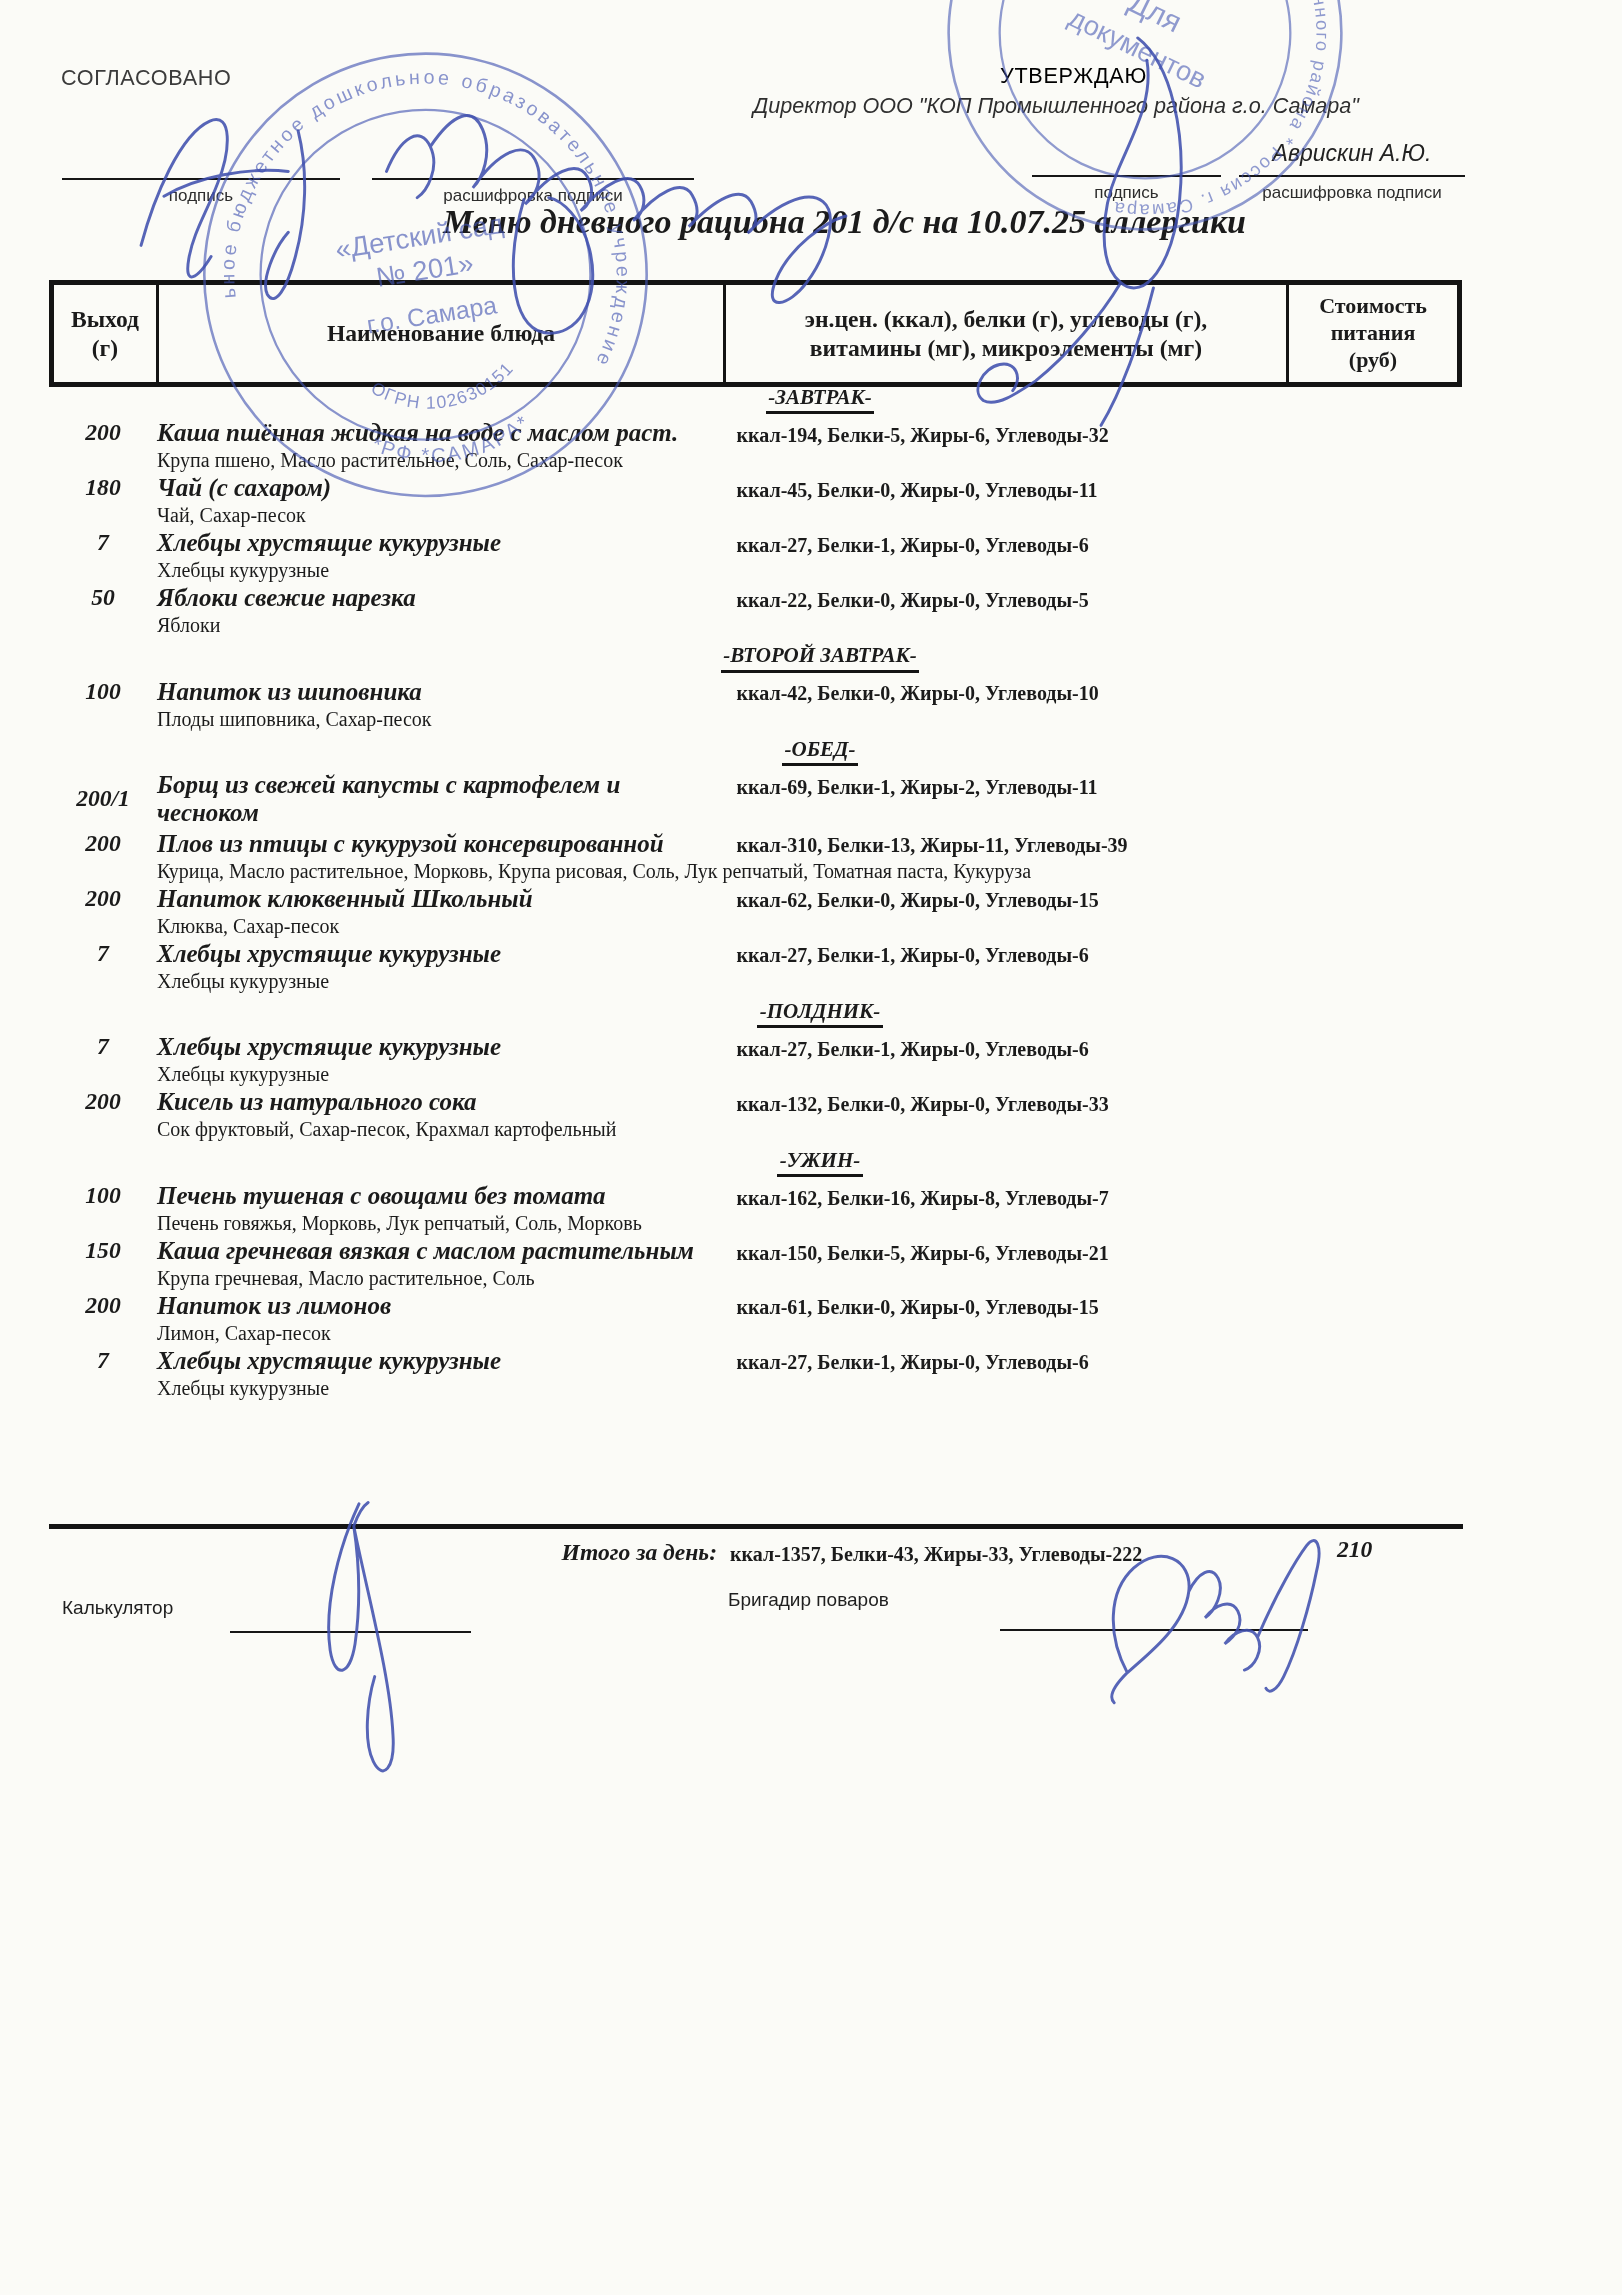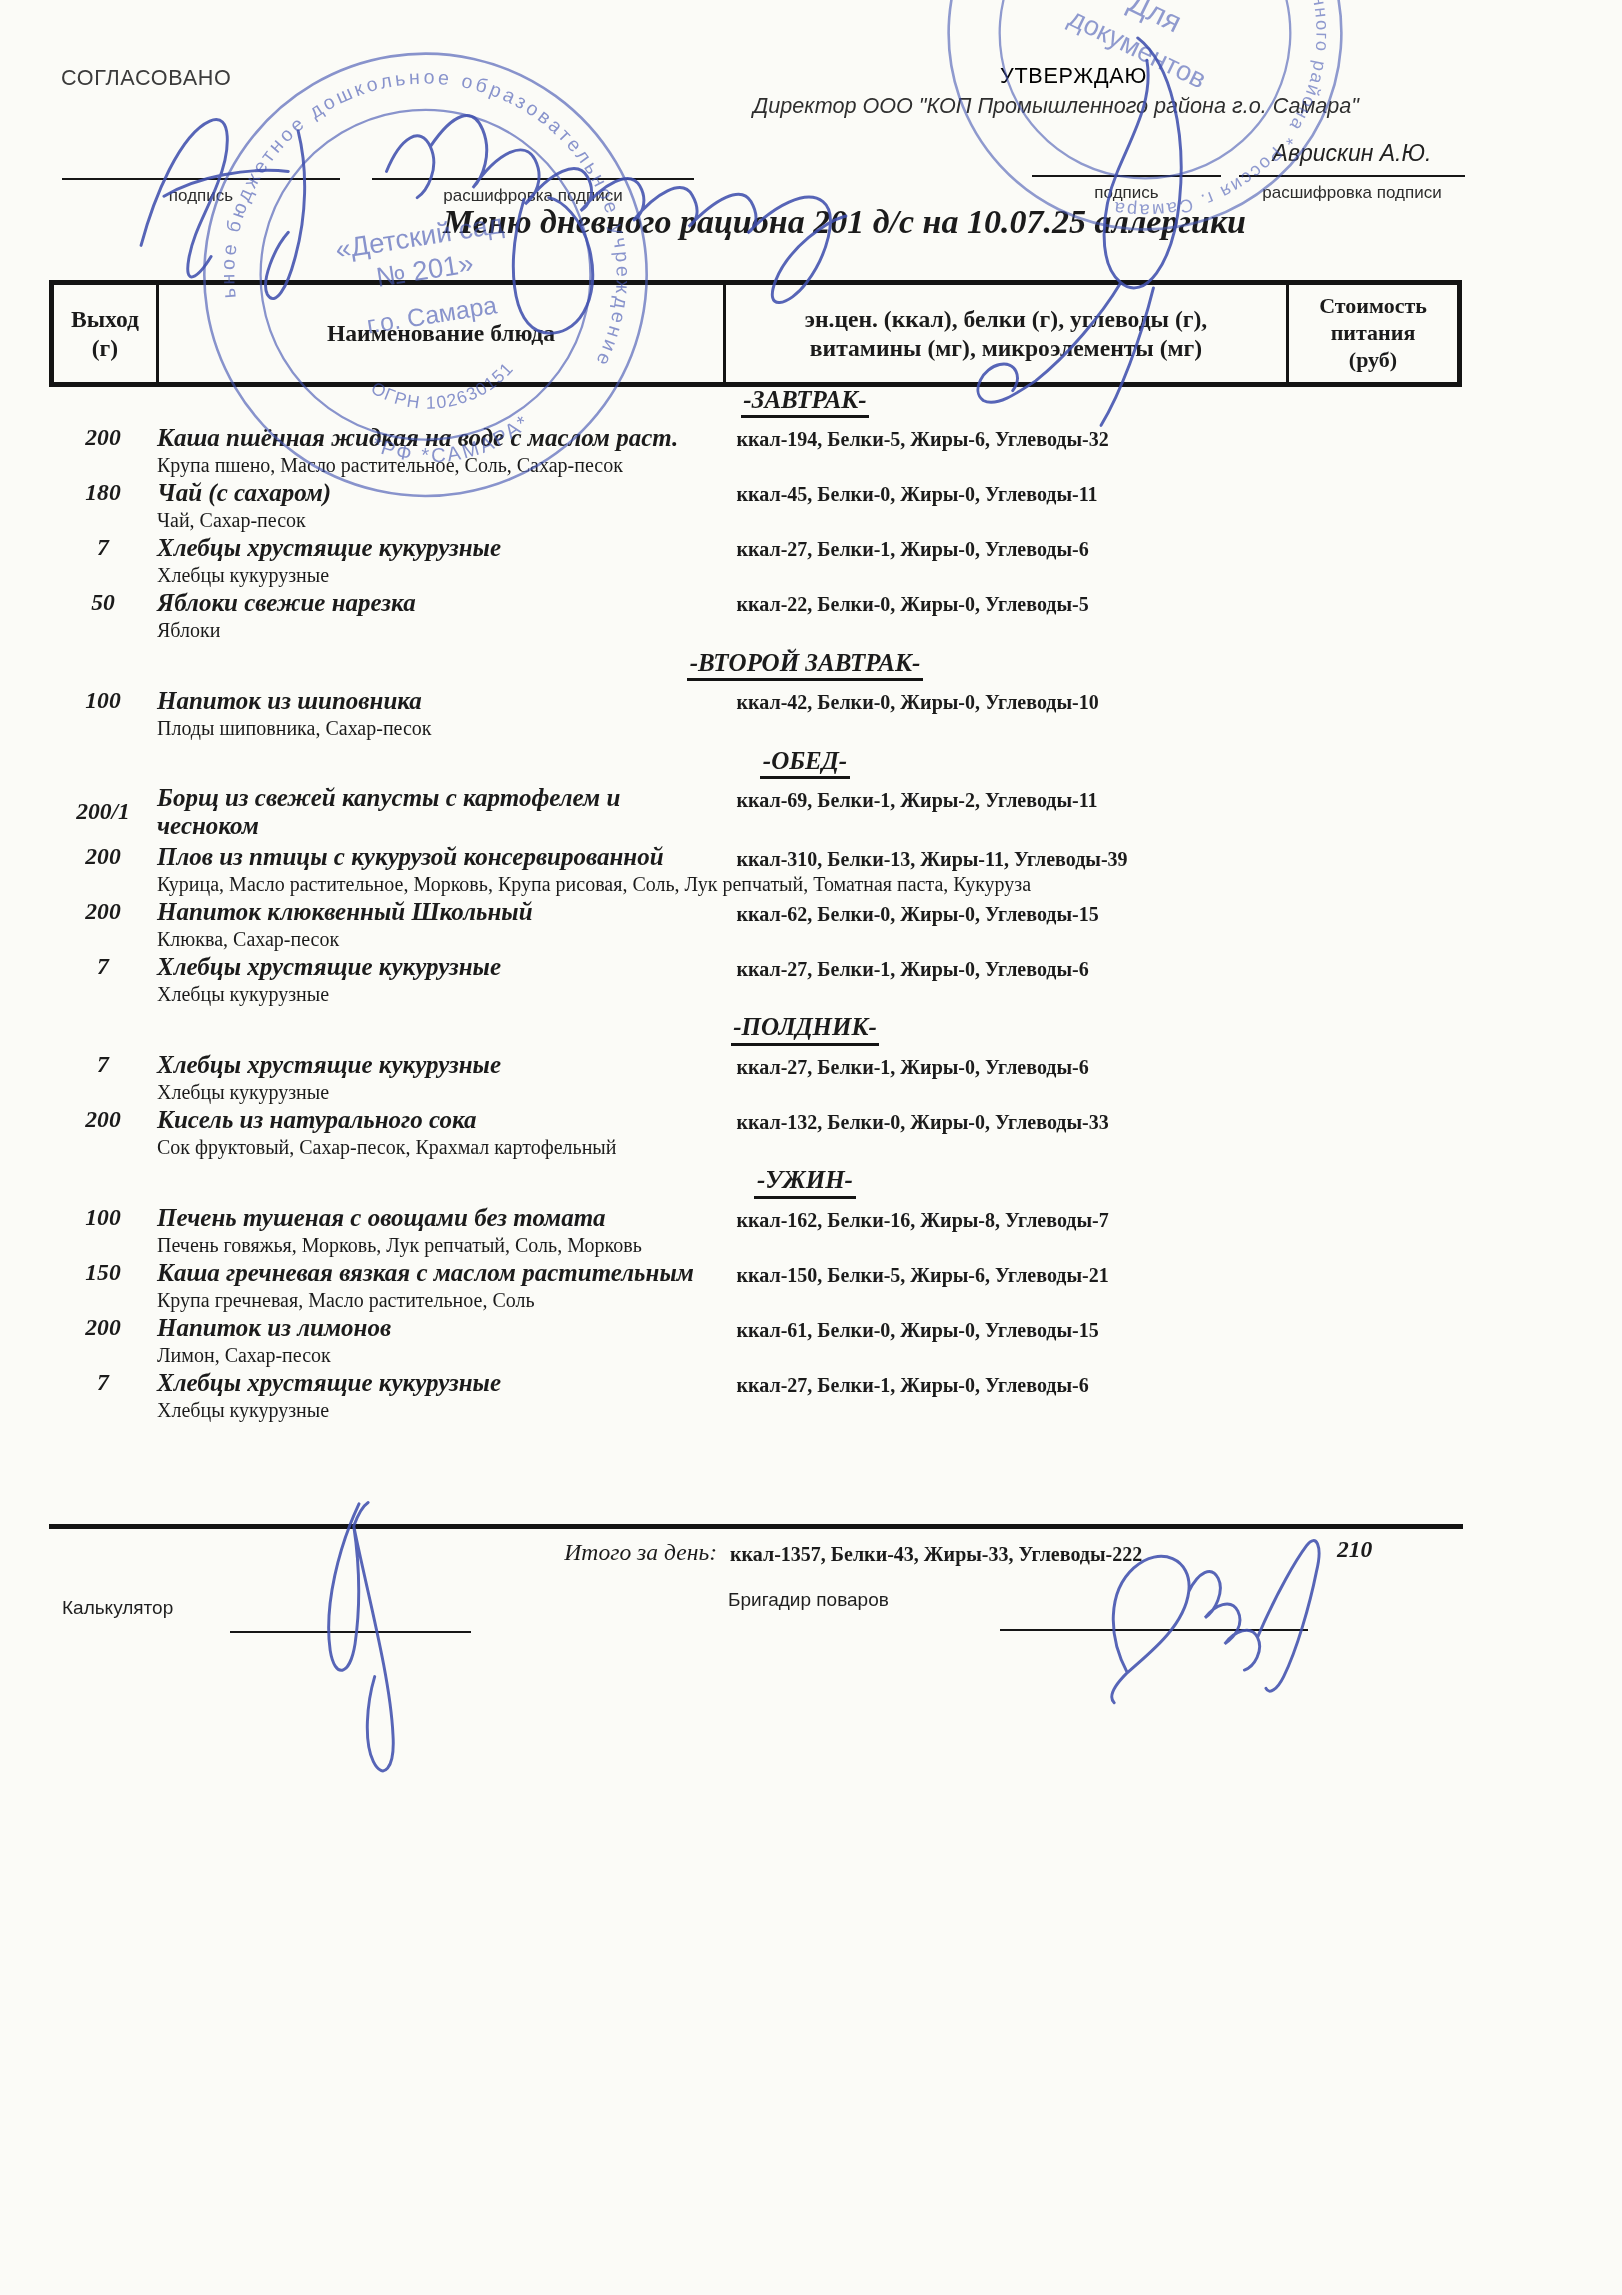--- a/index.html
+++ b/index.html
@@ -31,33 +31,33 @@
   
   .thead{position:absolute;left:49px;top:280px;width:1413px;height:107px;
     border:5.2px solid #141414;display:grid;grid-template-columns:105px 567px 563px 1fr;
     background:transparent;box-sizing:border-box;}
   .thead .cell{border-right:3.9px solid #141414;display:flex;align-items:center;justify-content:center;
     text-align:center;font-weight:bold;font-size:23.6px;line-height:1.22;white-space:pre-line;padding:1.3px 3.9px;}
   .thead .cell:last-child{border-right:none;font-size:22px;}
   
   .menu{position:absolute;left:49px;top:378px;width:1414px;}
   .section-h{text-align:center;margin:7.9px 0 5.2px;}
-  .section-t{display:inline-block;position:relative;left:49px;
-    font-weight:bold;font-style:italic;font-size:25px;line-height:1.1;
+  .section-t{display:inline-block;position:relative;left:64px;
+    font-weight:bold;font-style:italic;font-size:21px;line-height:1.1;
     border-bottom:3.3px solid #141414;padding:0 2.6px 2px;}
   .item{display:grid;grid-template-columns:108px 573px 1fr;margin-bottom:2.6px;}
   .out{grid-column:1;grid-row:1;align-self:center;text-align:center;
     font-weight:bold;font-style:italic;font-size:23.6px;line-height:1.1;}
   .nm{grid-column:2;grid-row:1;font-weight:bold;font-style:italic;font-size:25px;line-height:1.12;padding-right:9.2px;}
   .nut{grid-column:3;grid-row:1;align-self:start;font-weight:bold;font-size:20px;line-height:1.1;padding:4.6px 0 0 6.5px;white-space:nowrap;}
   .ing{grid-column:2 / 4;grid-row:2;font-size:20px;line-height:1.12;margin-top:2px;}
   
   .total-rule{position:absolute;left:49px;top:1524px;width:1414px;height:5.2px;background:#141414;}
   .total-label{position:absolute;left:419px;top:1539px;width:298px;text-align:right;
-    font-weight:normal;font-style:italic;font-size:23.6px;}
+    font-weight:bold;font-style:italic;font-size:23.6px;}
   .total-nut{position:absolute;left:730px;top:1543px;font-weight:bold;font-size:20px;}
   .total-cost{position:absolute;left:1337px;top:1536px;font-weight:bold;font-style:italic;font-size:23.6px;}
   .foot-label{position:absolute;font:19px "Liberation Sans",sans-serif;color:#1f1f1f;}
   .fl1{left:62px;top:1597px;}
   .fl2{left:728px;top:1589px;}
   .l5{left:230px;top:1631px;width:241px;}
   .l6{left:1000px;top:1629px;width:308px;}
   .stamp{position:absolute;pointer-events:none;}
   .st-k{left:187px;top:49px;transform:rotate(-9deg);opacity:.62;}
   .st-c{left:929px;top:-183px;transform:rotate(26deg);opacity:.58;}

